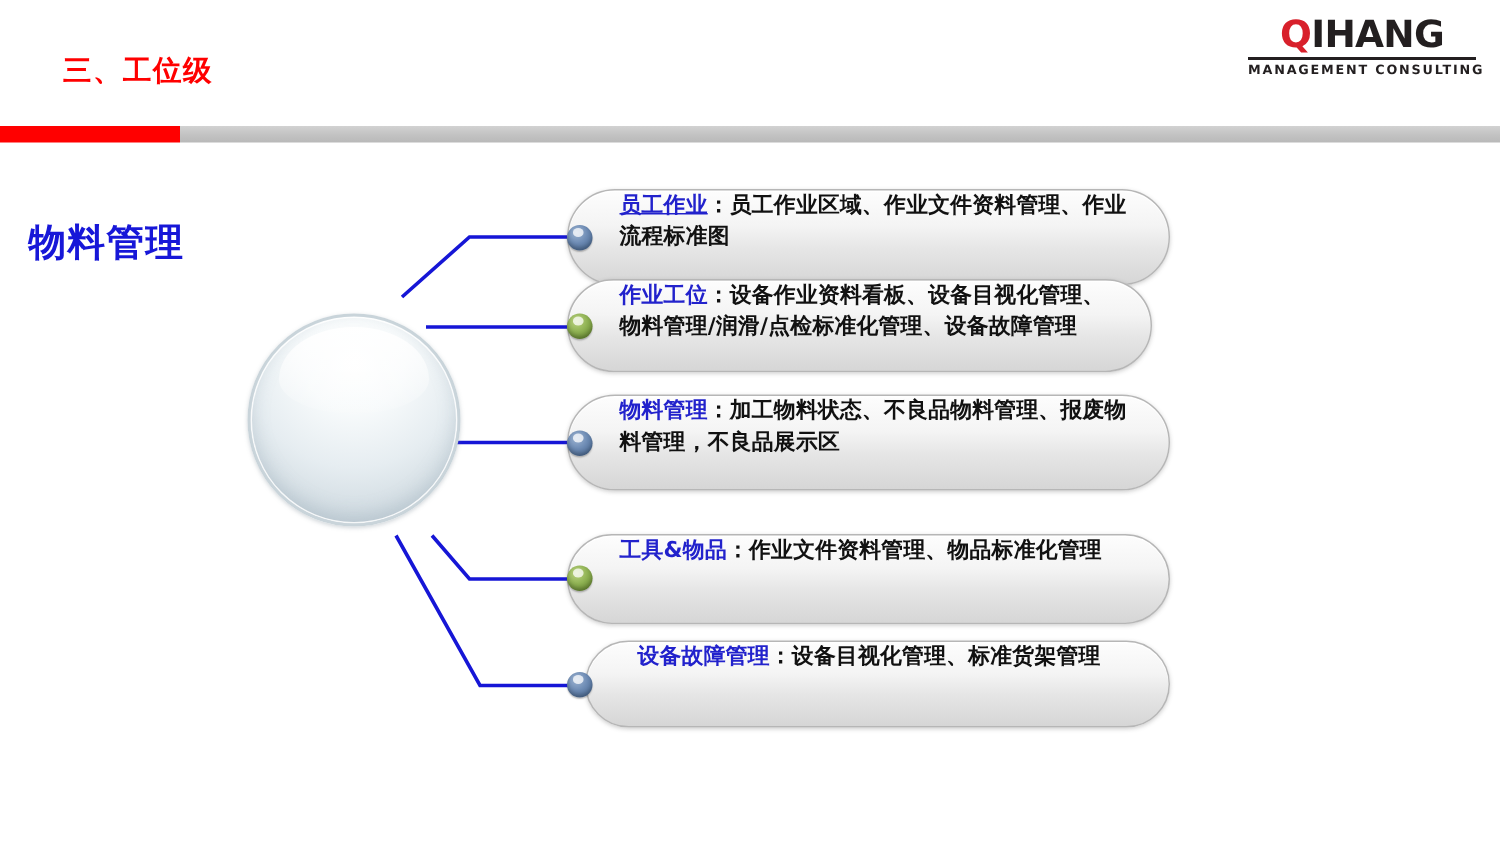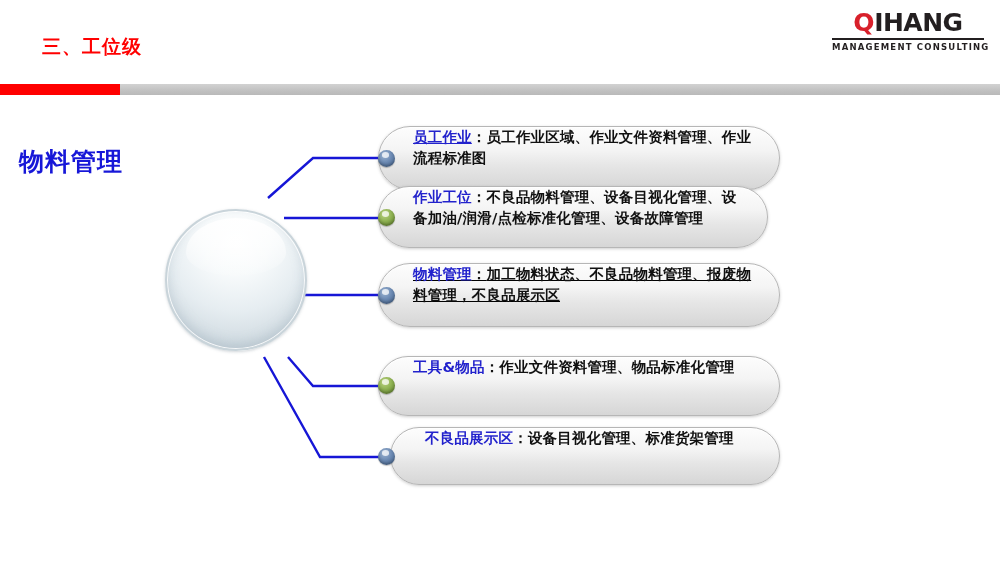--- a/index.html
+++ b/index.html
@@ -226,40 +226,40 @@
 
     <div class="capsule" style="left:378px; top:31px; width:402px; height:64px;">
       <div class="capsule-text">
         <span class="cap-label underlined">员工作业</span><span>：</span><span>员工作业区域、作业文件资料管理、作业流程标准图</span>
       </div>
     </div>
     <div class="bullet blue" style="left:378px; top:55px;"></div>
 
     <div class="capsule" style="left:378px; top:91px; width:390px; height:62px;">
       <div class="capsule-text">
-        <span class="cap-label">作业工位</span><span>：</span><span>不良品物料管理、设备目视化管理、设备加油/润滑/点检标准化管理、设备故障管理</span>
+        <span class="cap-label">作业工位</span><span>：</span><span>设备作业资料看板、设备目视化管理、物料管理/润滑/点检标准化管理、设备故障管理</span>
       </div>
     </div>
     <div class="bullet green" style="left:378px; top:114px;"></div>
 
-    <div class="capsule" style="left:378px; top:168px; width:402px; height:64px;text-decoration:underline;">
+    <div class="capsule" style="left:378px; top:168px; width:402px; height:64px;">
       <div class="capsule-text">
         <span class="cap-label">物料管理</span><span>：</span><span>加工物料状态、不良品物料管理、报废物料管理，不良品展示区</span>
       </div>
     </div>
     <div class="bullet blue" style="left:378px; top:192px;"></div>
 
     <div class="capsule" style="left:378px; top:261px; width:402px; height:60px;">
       <div class="capsule-text">
         <span class="cap-label">工具&amp;物品</span><span>：</span><span>作业文件资料管理、物品标准化管理</span>
       </div>
     </div>
     <div class="bullet green" style="left:378px; top:282px;"></div>
 
     <div class="capsule" style="left:390px; top:332px; width:390px; height:58px;">
       <div class="capsule-text">
-        <span class="cap-label">不良品展示区</span><span>：</span><span>设备目视化管理、标准货架管理</span>
+        <span class="cap-label">设备故障管理</span><span>：</span><span>设备目视化管理、标准货架管理</span>
       </div>
     </div>
     <div class="bullet blue" style="left:378px; top:353px;"></div>
 
   </div>
 </div>
 
 </body></html>

